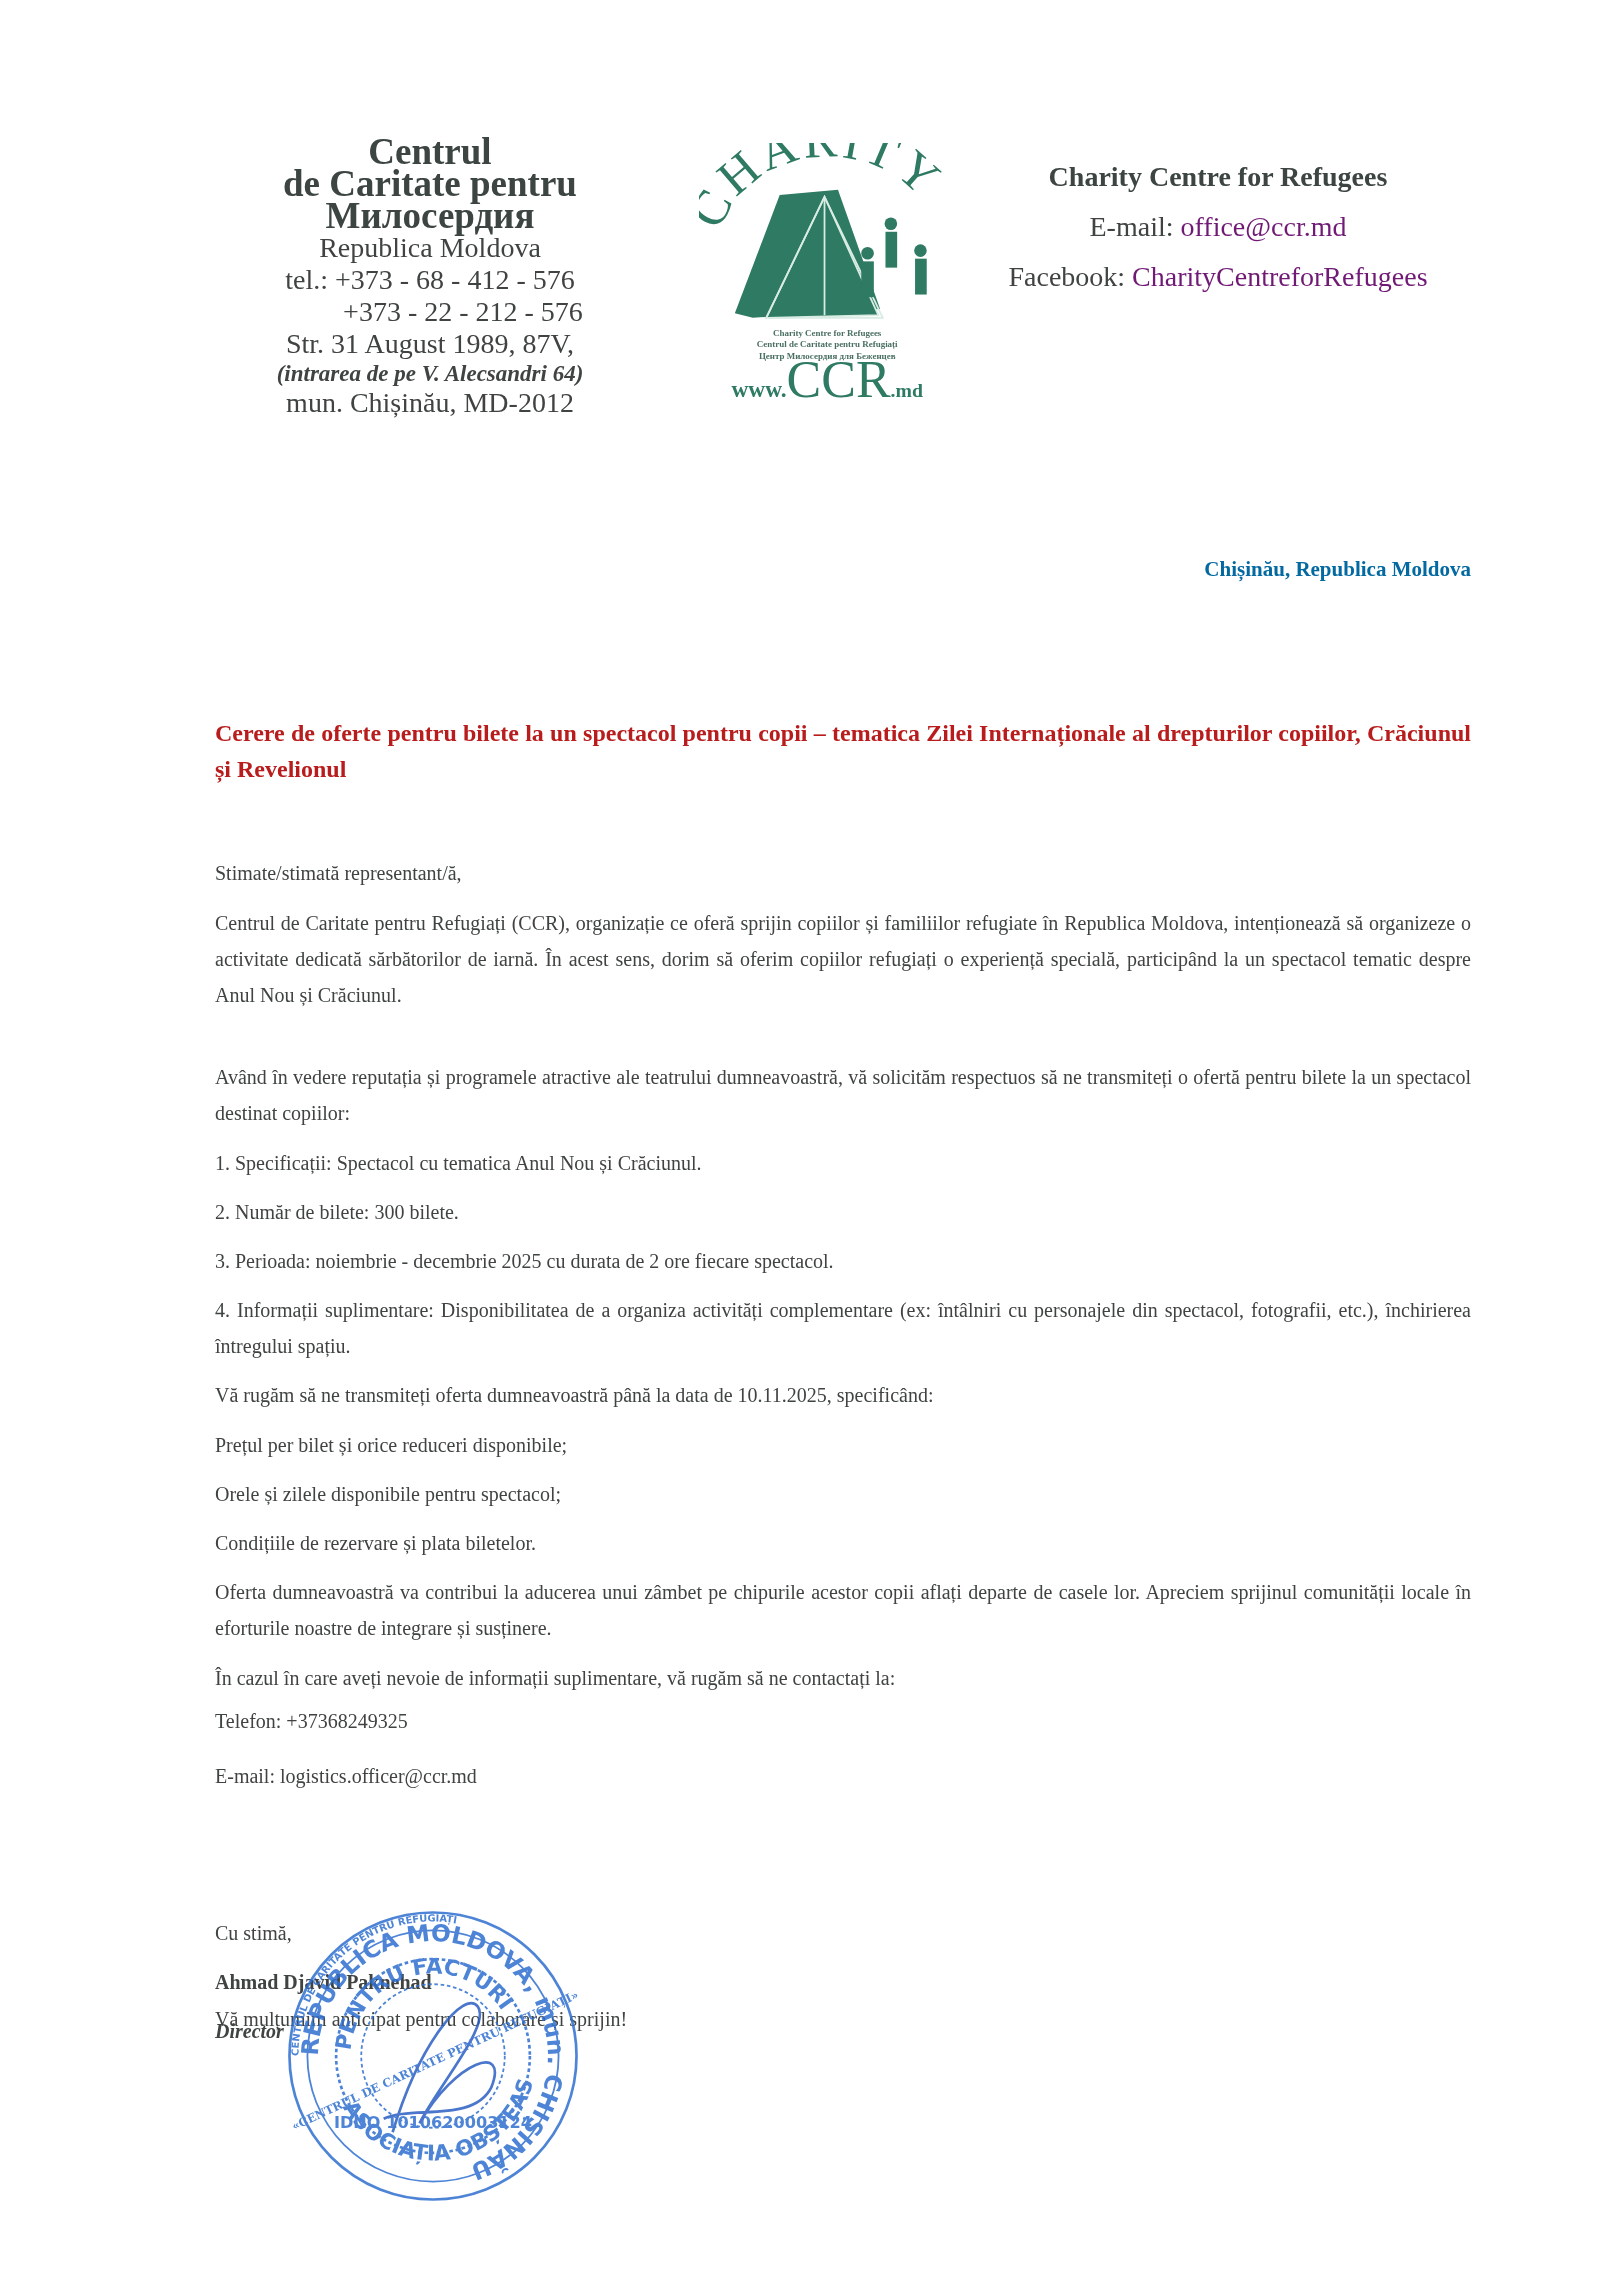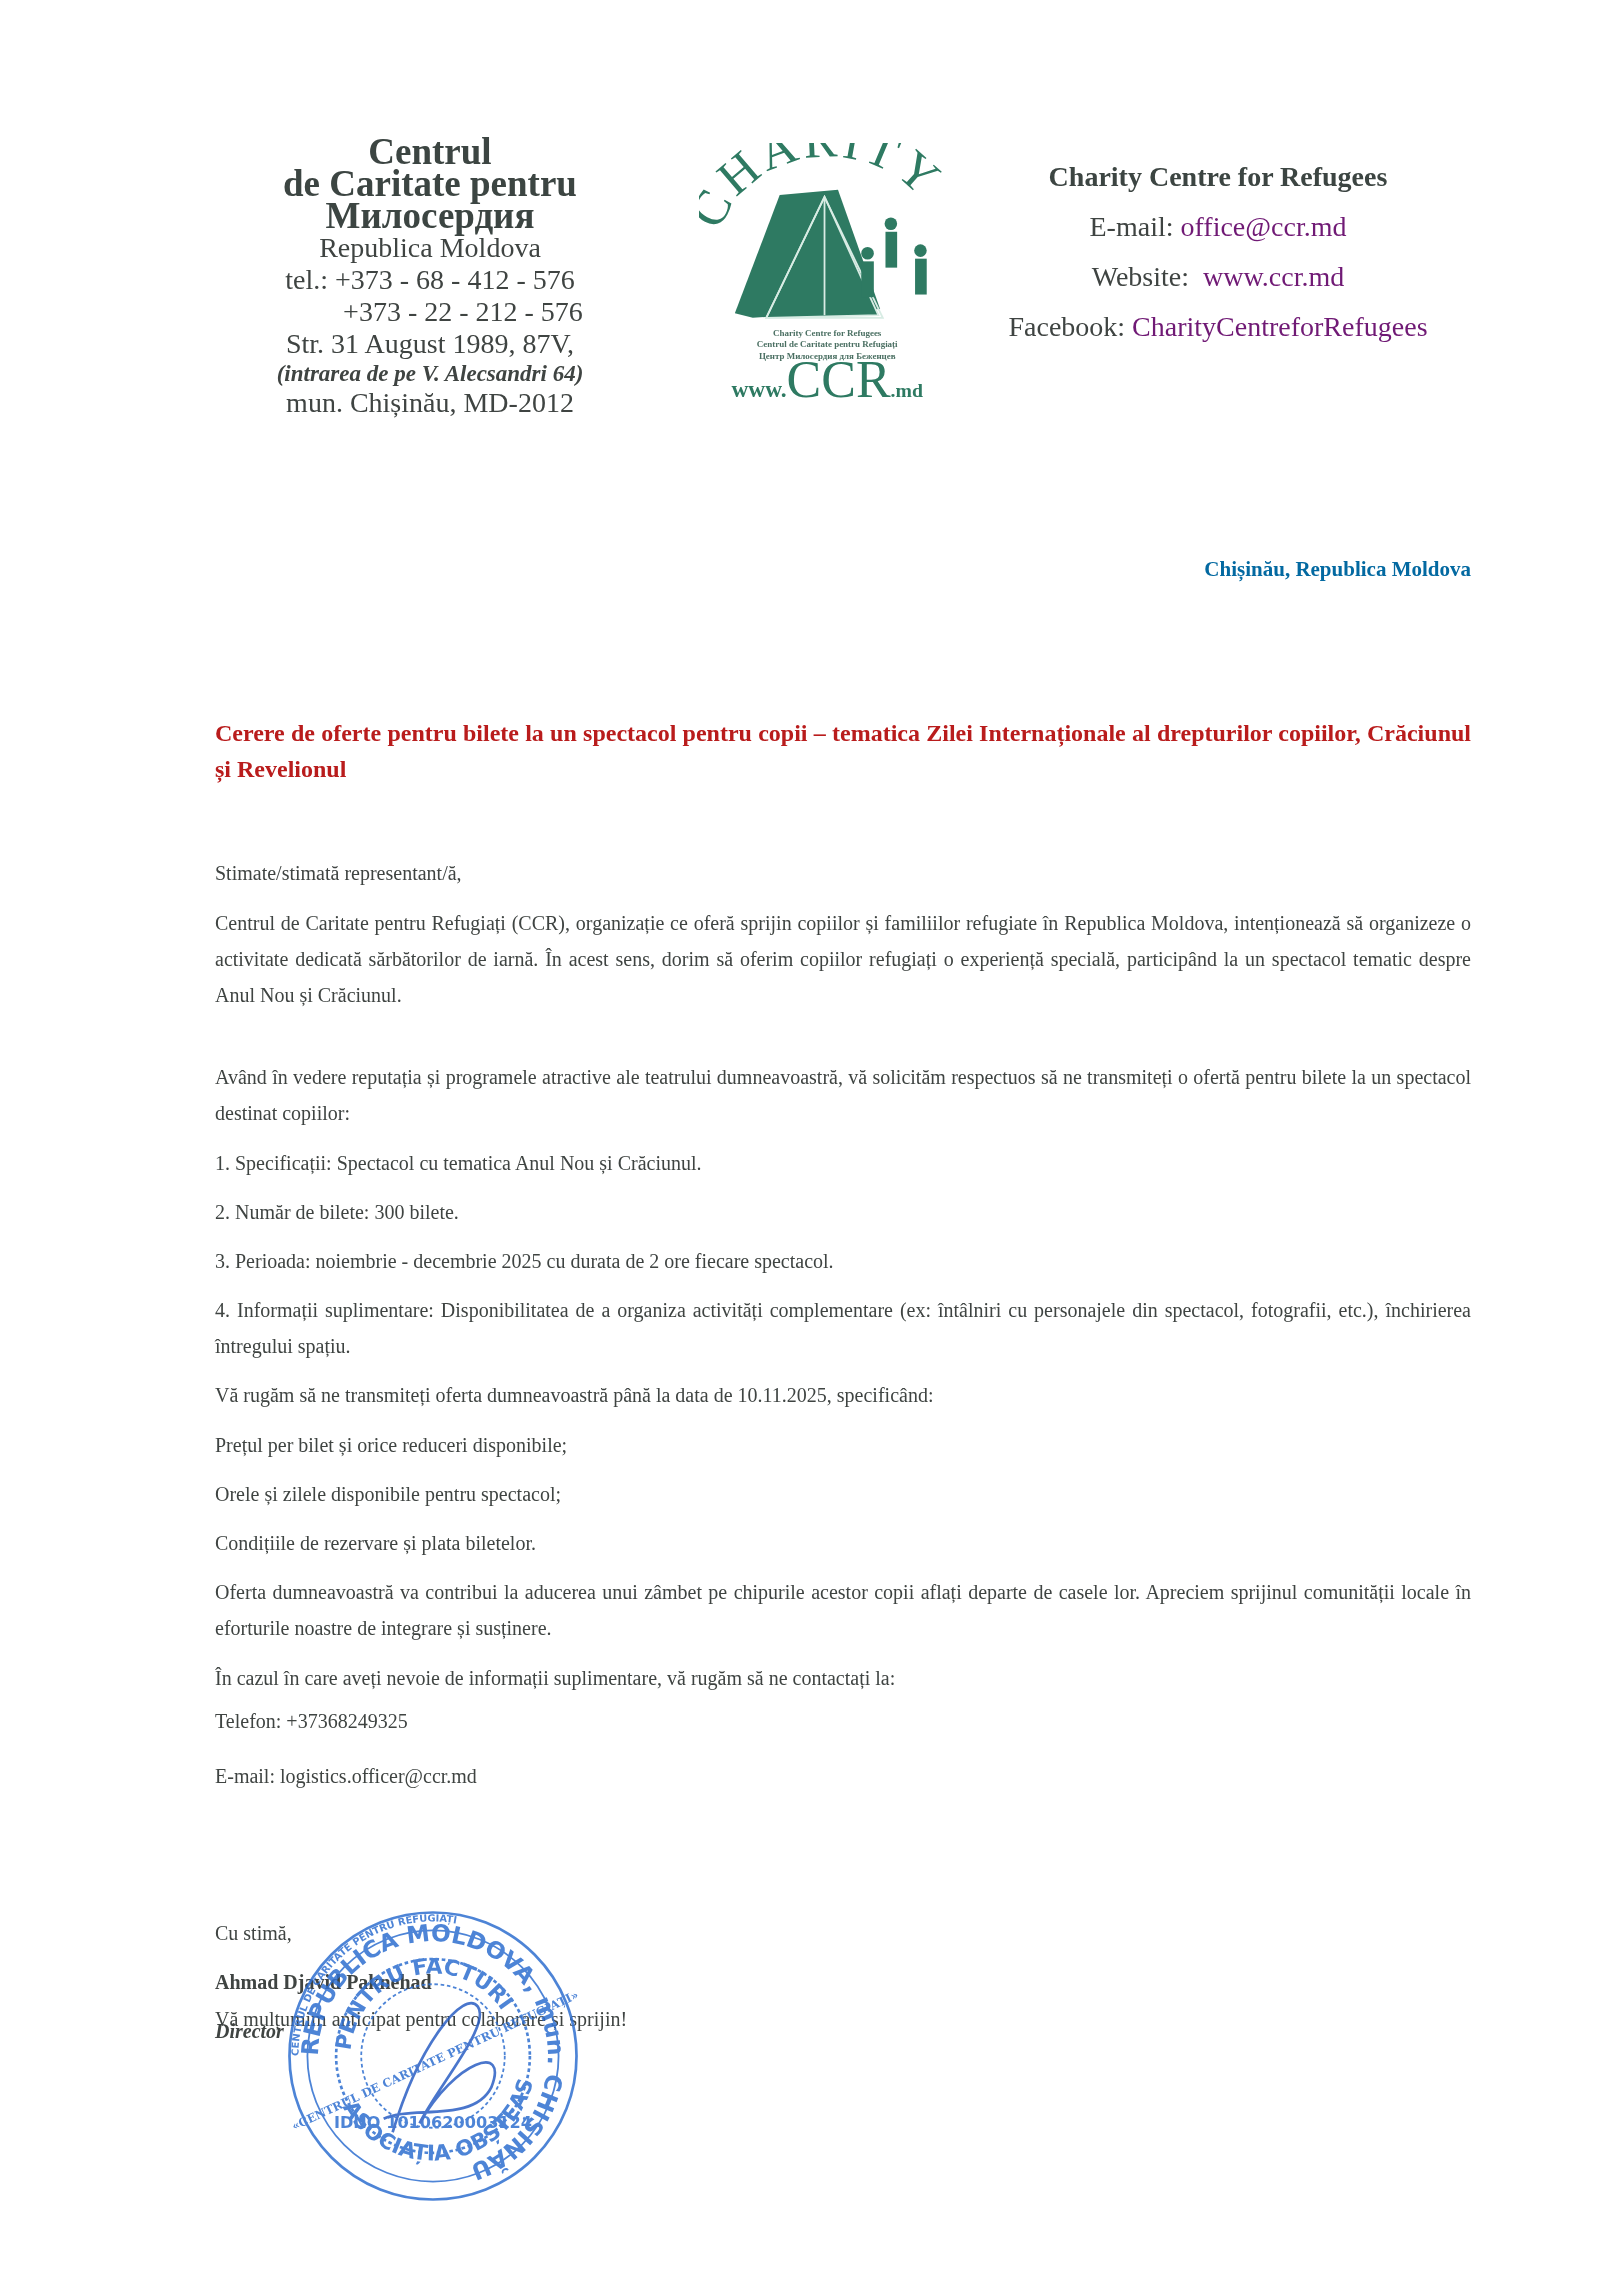--- a/index.html
+++ b/index.html
@@ -80,23 +80,20 @@
     </text>
   </svg>
 </div>
 
 <div class="abs hr">
   <div class="b">Charity Centre for Refugees</div>
   <div class="r">
     <span>E-mail: </span><a>office@ccr.md</a>
   </div>
   <div class="r">
-    <span style="white-space:pre">Website:  </span><a>www.ccr.md</a>
-  </div>
-  <div class="r">
     <span>Facebook: </span><a>CharityCentreforRefugees</a>
   </div>
 </div>
 
 <div class="abs place">Chișinău, Republica Moldova</div>
 
 <div class="abs title">Cerere de oferte pentru bilete la un spectacol pentru copii – tematica  Zilei Internaționale al drepturilor copiilor, Crăciunul și Revelionul</div>
 
 <div class="abs body" style="top:855px;">Stimate/stimată representant/ă,</div>
 <div class="abs body" style="top:905px;">Centrul de Caritate pentru Refugiați (CCR), organizație ce oferă sprijin copiilor și familiilor refugiate în Republica Moldova, intenționează să organizeze o activitate dedicată sărbătorilor de iarnă. În acest sens, dorim să oferim copiilor refugiați o experiență specială, participând la un spectacol tematic despre Anul Nou și Crăciunul.</div>

